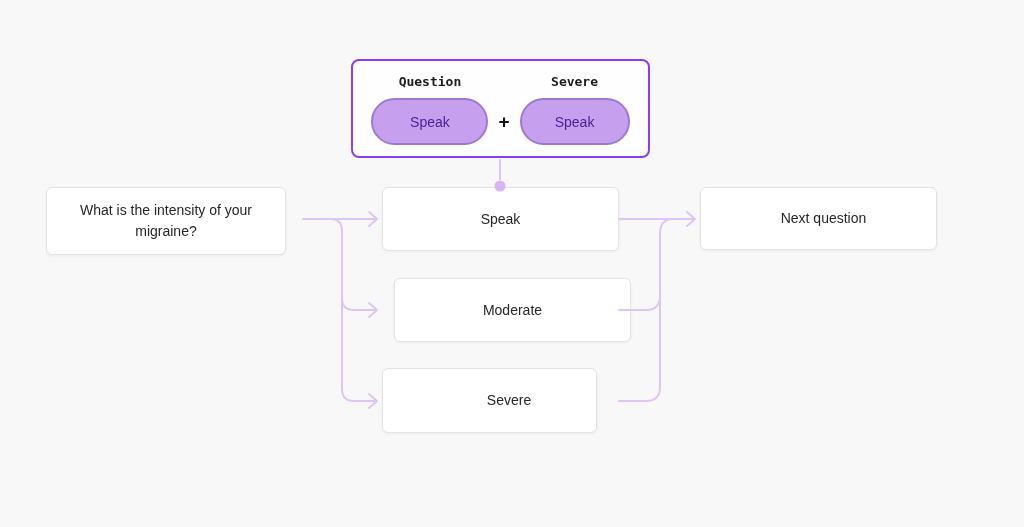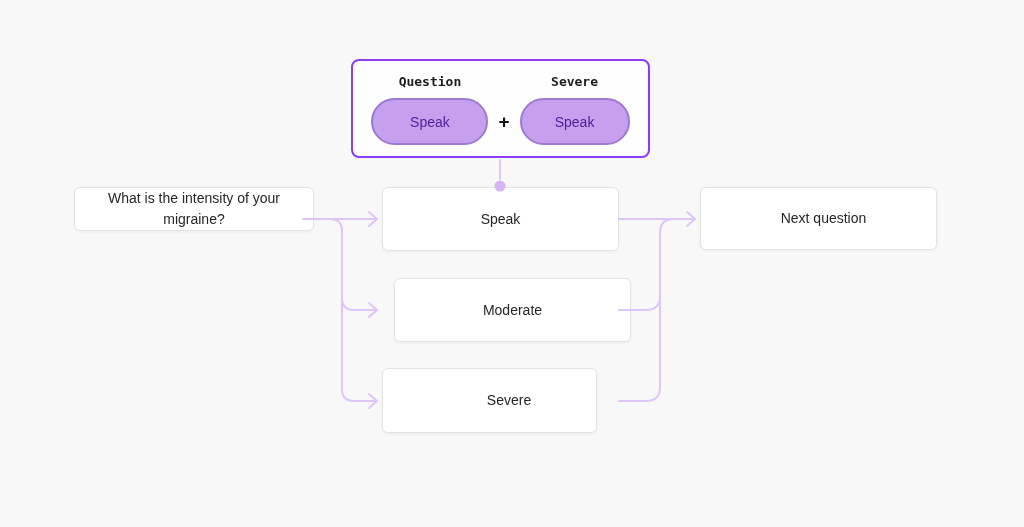--- a/index.html
+++ b/index.html
@@ -27,21 +27,21 @@
     border-radius: 6px;
     box-shadow: 0 1px 3px rgba(40,40,60,0.06);
     display: flex;
     align-items: center;
     justify-content: center;
     text-align: center;
     font-size: 14px;
     line-height: 1.5;
     color: var(--text, #262626);
   }
-  #node-question { left: 74px;  top: 187px; width: 240px; height: 44px; padding: 0 22px; }
+  #node-question { left: 46px;  top: 187px; width: 240px; height: 68px; padding: 0 22px; }
   #node-mild     { left: 382px; top: 187px; width: 237px; height: 64px; }
   #node-moderate { left: 382px; top: 278px; width: 237px; height: 64px; margin-left: 12px; }
   #node-severe   { left: 382px; top: 368px; width: 215px; height: 65px; padding-left: 39px; }
   #node-next     { left: 700px; top: 187px; width: 237px; height: 63px; padding-left: 10px; }
 
   
   .legend {
     position: absolute;
     left: 351px;
     top: 59px;

